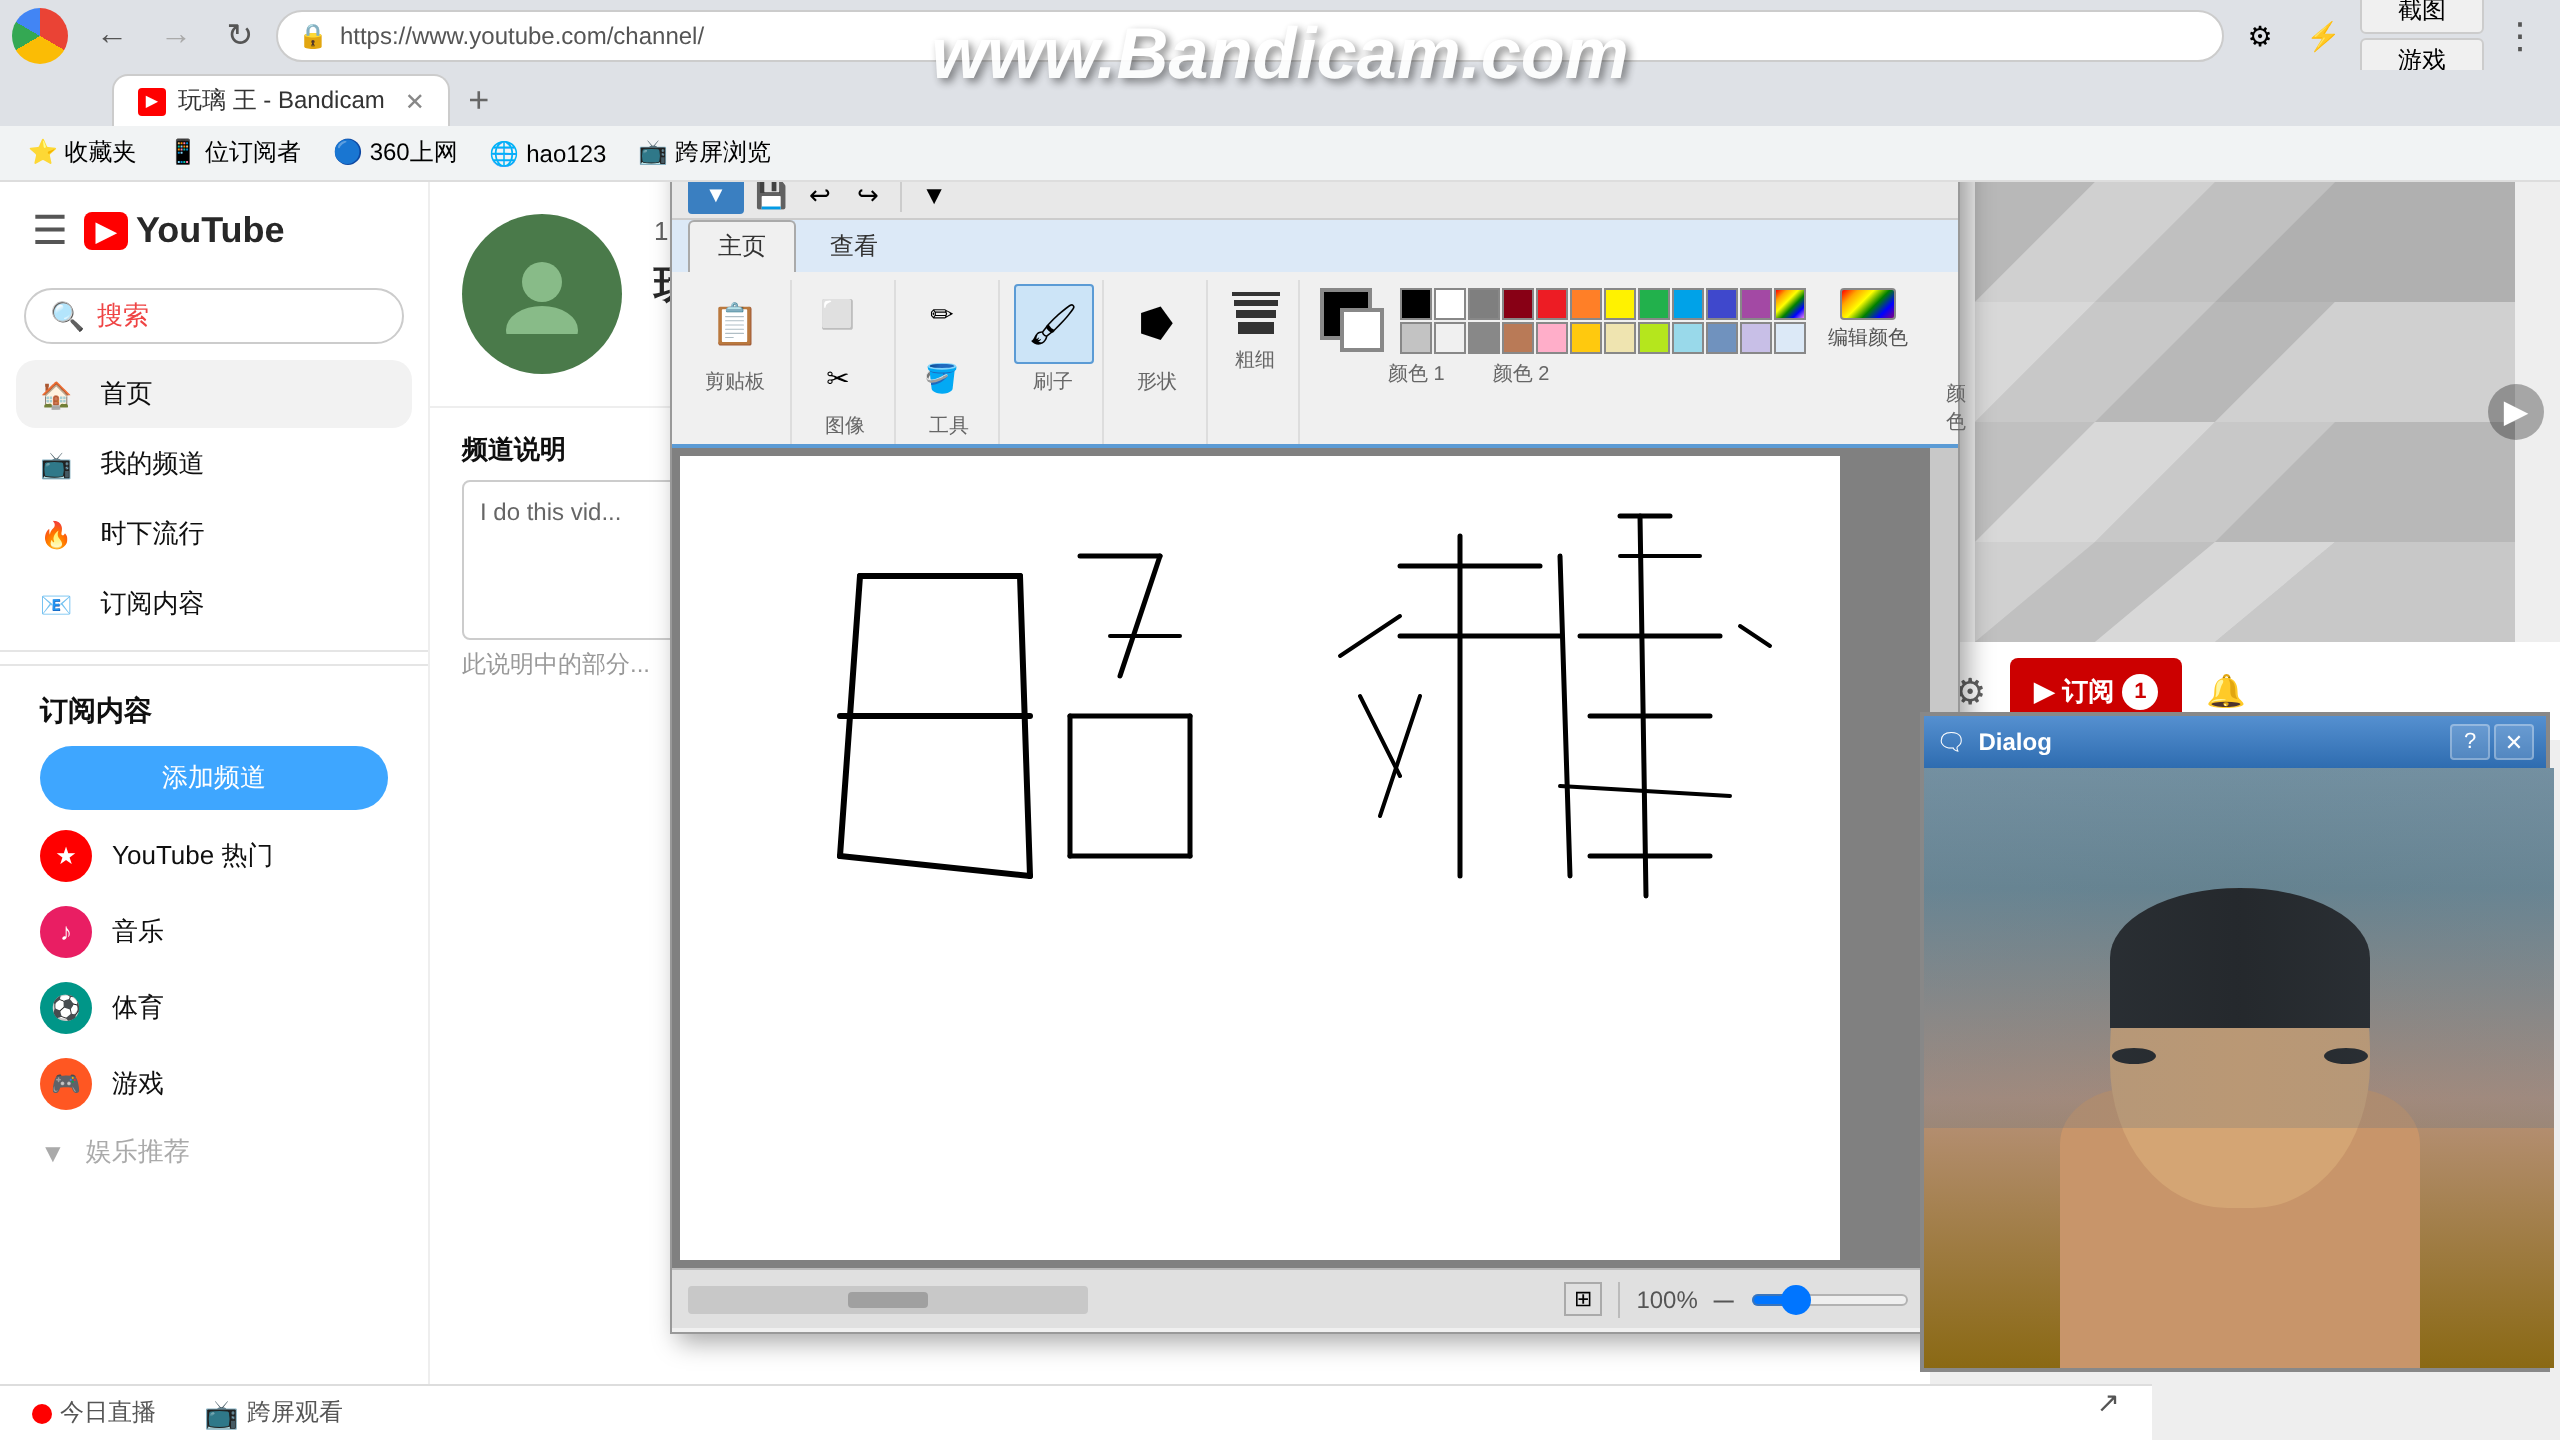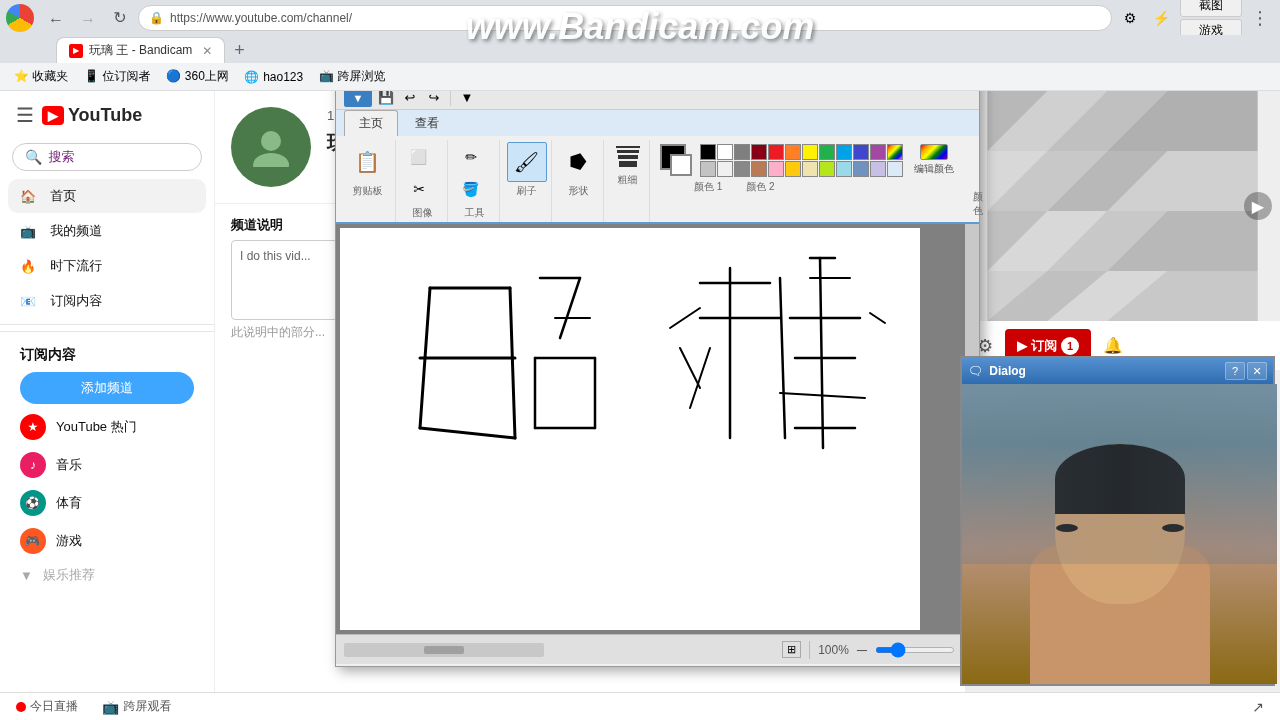--- a/index.html
+++ b/index.html
@@ -56,21 +56,21 @@
       <div style="font-size:20px;cursor:pointer;color:#555;">☰</div>
       <div style="display:flex;align-items:center;gap:4px;cursor:pointer;">
         <span style="background:#ff0000;color:white;border-radius:4px;padding:2px 6px;font-size:13px;font-weight:bold;">▶</span>
         <span style="font-size:18px;font-weight:bold;color:#282828;font-family:Arial;">YouTube</span>
       </div>
     </div>
 
     <div style="padding:4px 12px 8px;">
       <div style="border:1px solid #ccc;border-radius:20px;display:flex;align-items:center;padding:4px 12px;gap:6px;">
         <span style="color:#888;font-size:14px;">🔍</span>
-        <span style="font-size:13px;color:#701a75;font-family:Liberation Serif, serif;">搜索</span>
+        <span style="font-size:13px;color:#ef4444;font-family:Liberation Serif, serif;">搜索</span>
       </div>
     </div>
 
     <div style="padding:0 8px;">
       <div style="display:flex;align-items:center;gap:14px;padding:8px 12px;border-radius:10px;cursor:pointer;font-size:13px;color:#0f0f0f;background:#f2f2f2;margin-bottom:1px;">
         <span>🏠</span>
         <span>首页</span>
       </div>
       <div style="display:flex;align-items:center;gap:14px;padding:8px 12px;border-radius:10px;cursor:pointer;font-size:13px;color:#0f0f0f;margin-bottom:1px;">
         <span>📺</span>
@@ -413,21 +413,21 @@
 
       <div style="position:absolute;top:0;left:0;width:100%;height:60%;background:linear-gradient(90deg,rgba(100,120,140,0.3),rgba(80,100,120,0.2),rgba(100,120,140,0.3));pointer-events:none;"></div>
     </div>
   </div>
 </div>
 
 <div style="position:absolute;top:6px;left:50%;transform:translateX(-50%);z-index:500;pointer-events:none;font-style:italic;">
   <span style="font-size:36px;font-weight:bold;color:white;text-shadow:2px 2px 4px rgba(0,0,0,0.5);font-family:Arial,sans-serif;opacity:0.9;">www.Bandicam.com</span>
 </div>
 
-<div style="position:absolute;bottom:0;left:0;width:1280px;height:28px;background:white;border-top:1px solid #ddd;display:flex;align-items:center;padding:0 16px;gap:24px;font-size:12px;color:#555;z-index:50;">
+<div style="position:absolute;bottom:0;left:0;width:1076px;height:28px;background:white;border-top:1px solid #ddd;display:flex;padding:0 16px;gap:24px;font-size:12px;color:#555;z-index:50;">
   <div style="display:flex;align-items:center;gap:4px;cursor:pointer;">
     <div style="width:10px;height:10px;background:#ff0000;border-radius:50%;"></div>
     <span>今日直播</span>
   </div>
   <div style="display:flex;align-items:center;gap:4px;cursor:pointer;">
     <span style="font-size:14px;">📺</span>
     <span>跨屏观看</span>
   </div>
   <div style="font-size:14px;cursor:pointer;margin-left:auto;">↗</div>
 </div>

